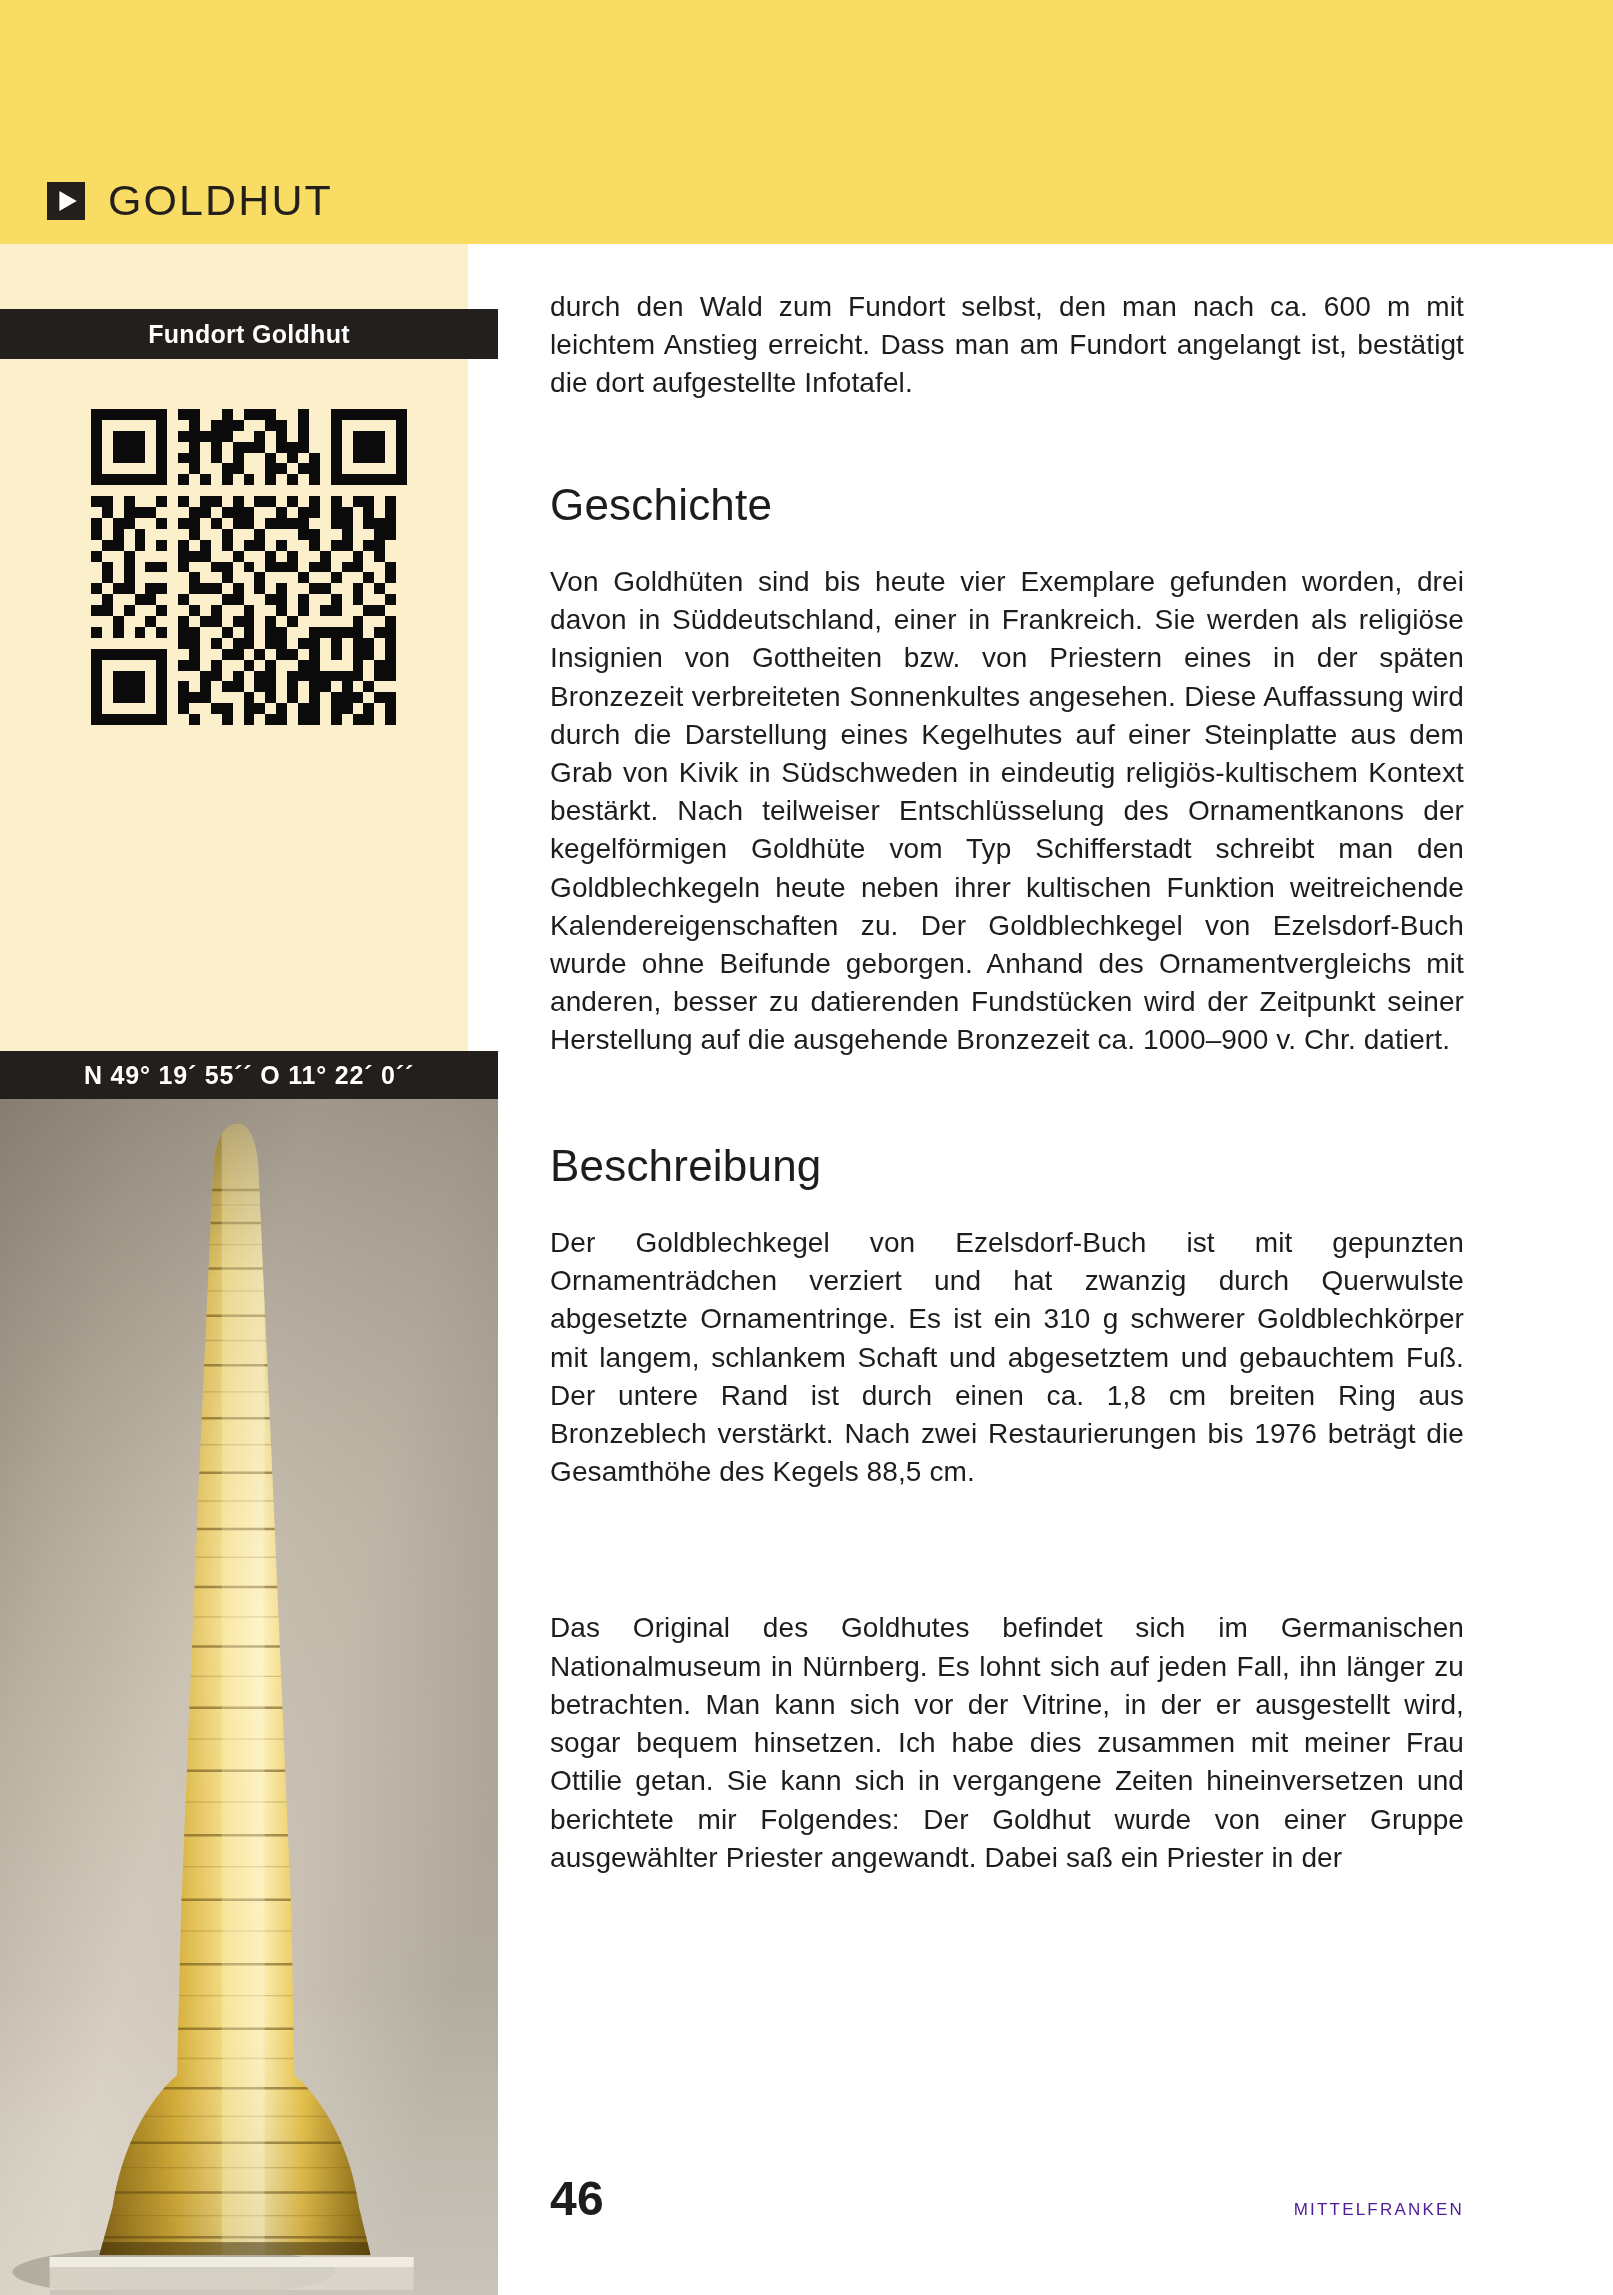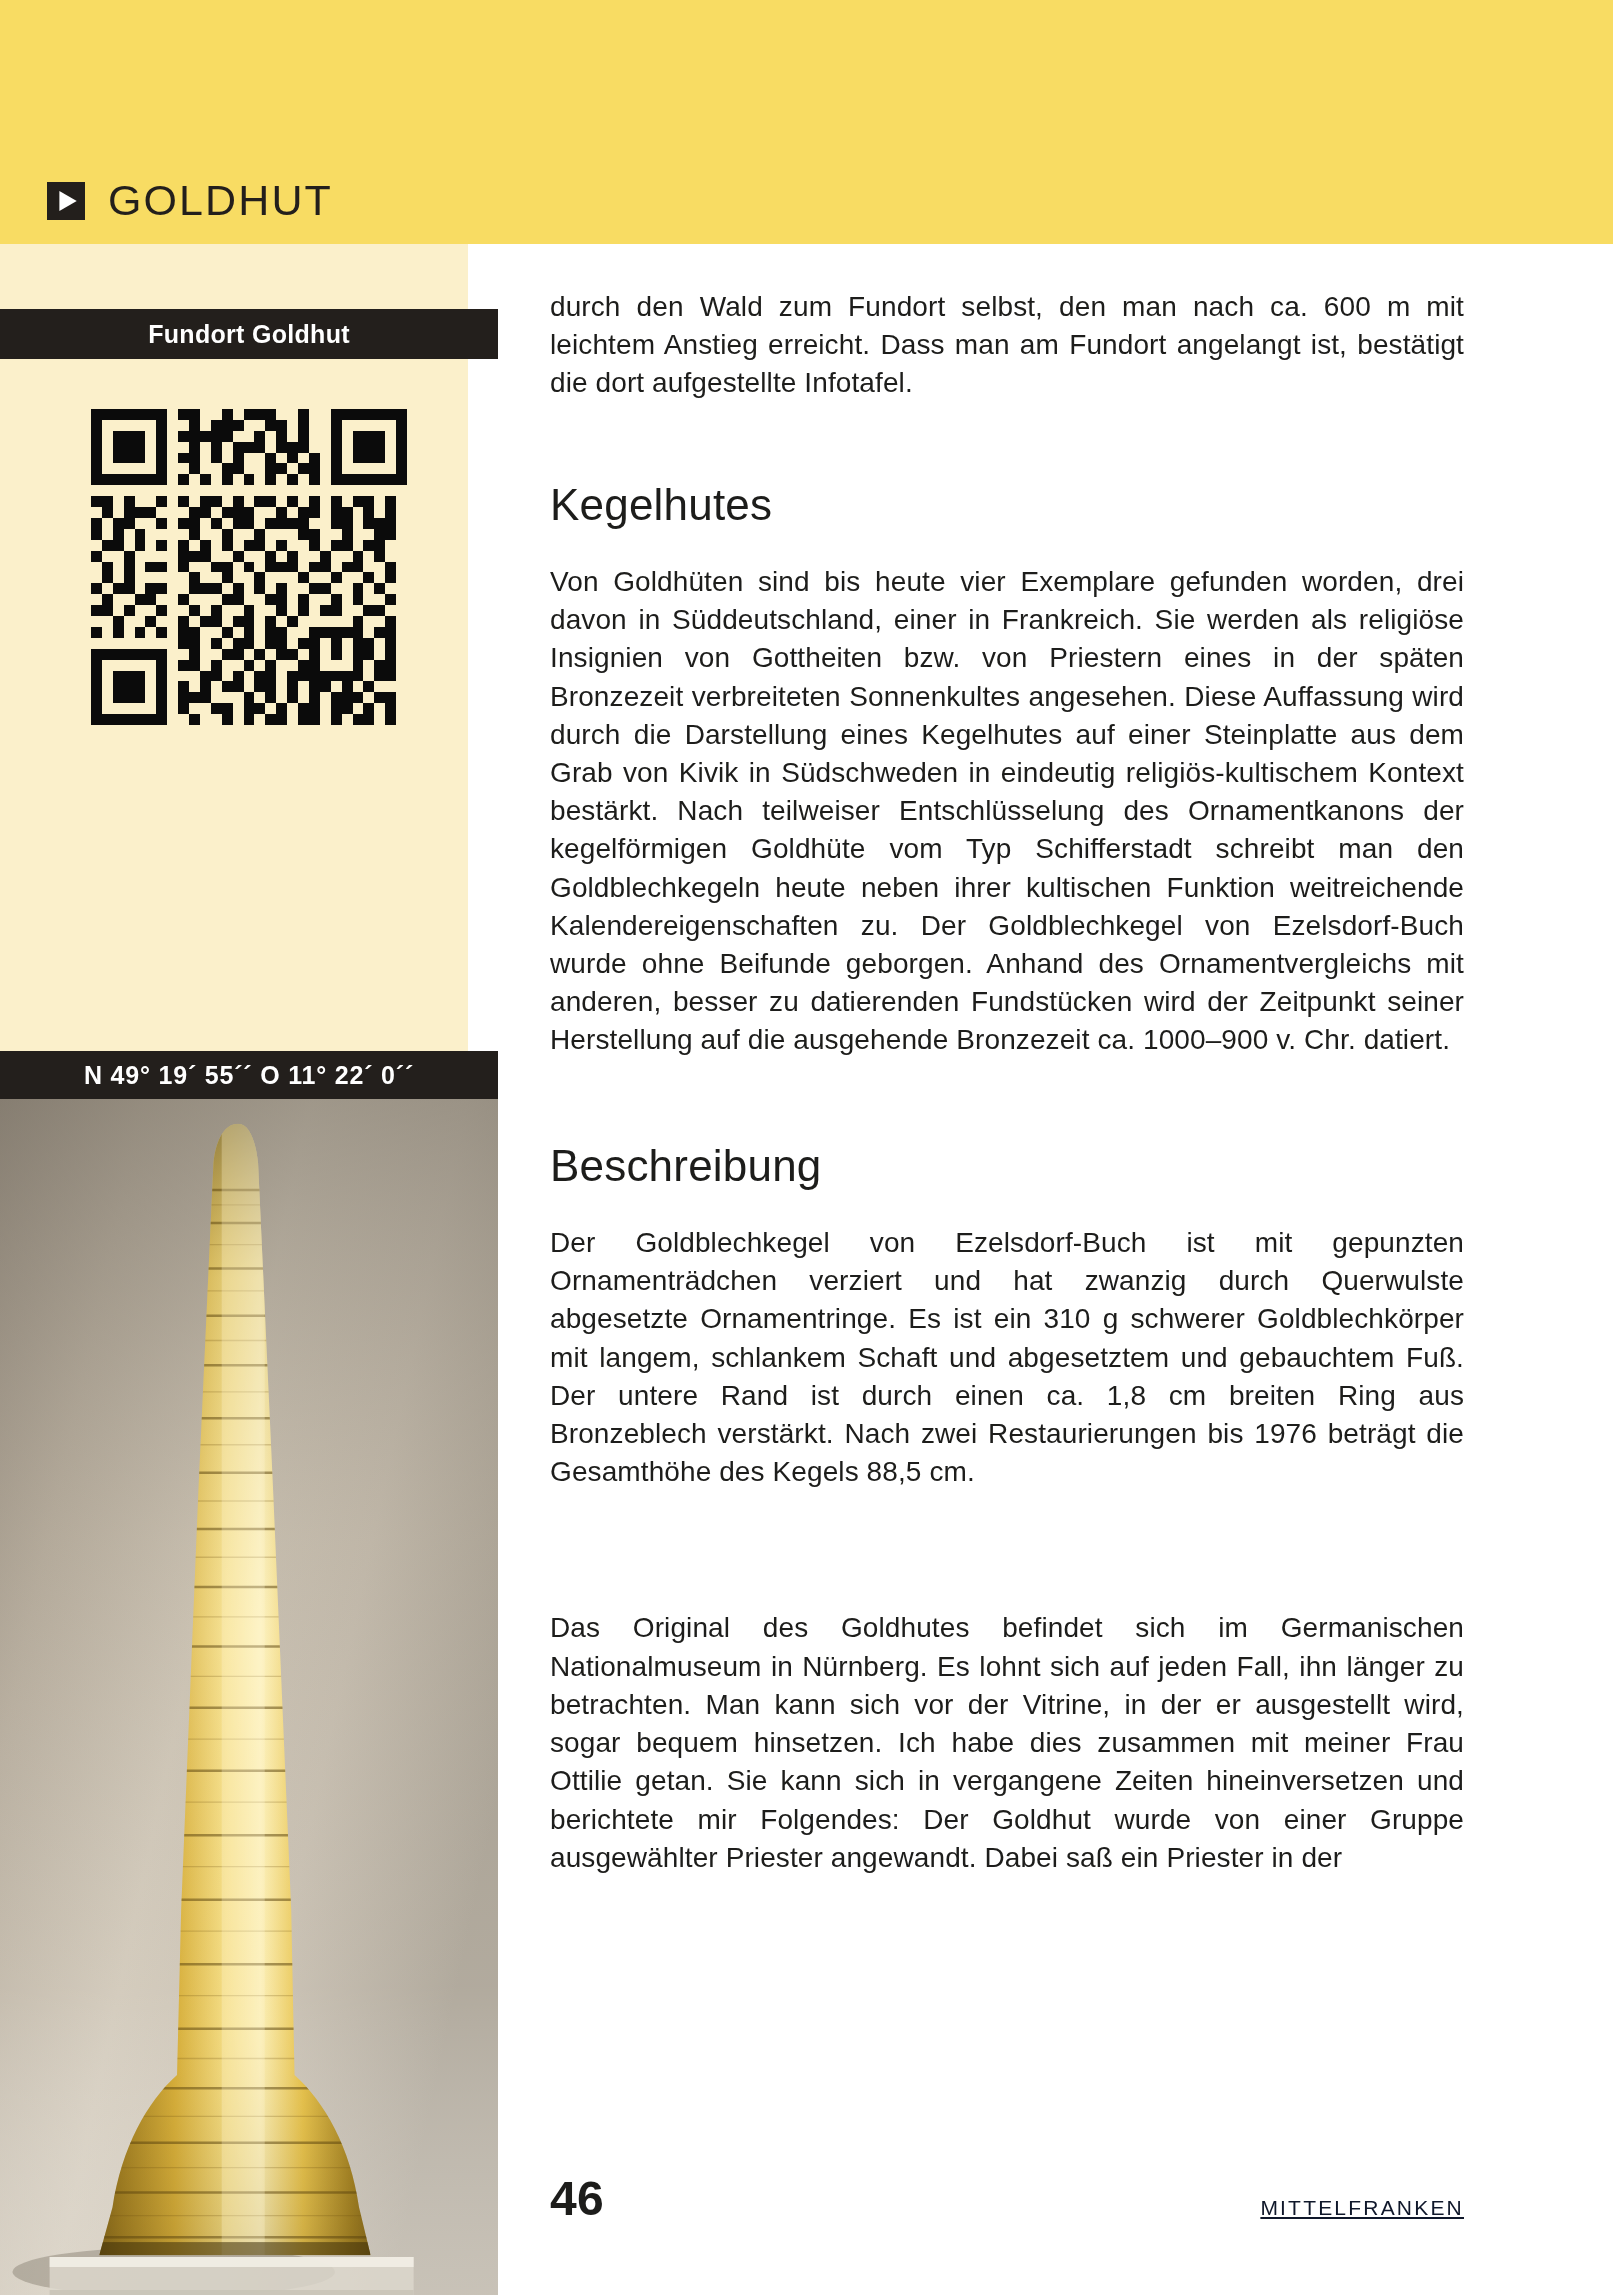--- a/index.html
+++ b/index.html
@@ -161,25 +161,24 @@
     align-items: baseline;
     justify-content: space-between;
   }
   .folio {
     font-size: 48px;
     font-weight: 700;
     color: #1d1d1b;
     letter-spacing: 0.4px;
   }
   .region {
-    font-size: 21px;
+    font-size: 17px;
     font-weight: 400;
-    color: #0f172a;
+    color: #4c1d95;
     letter-spacing: 2.2px;
-    text-decoration: underline;
   }
 </style>
 </head>
 <body>
 
 <div class="page">
 
   <div class="header-band">
     <div class="header-inner">
       <span class="play-badge">
@@ -550,21 +549,21 @@
         </g>
       </svg>
     </div>
   </div>
 
   <div class="main">
 
     <p class="body-text">durch den Wald zum Fundort selbst, den man nach ca. 600 m mit leichtem Anstieg erreicht. Dass man am Fundort angelangt ist, bestätigt die dort aufgestellte Infotafel.</p>
 
     <div class="sp-intro"></div>
-    <h2 class="section-heading">Kegelhutes</h2>
+    <h2 class="section-heading">Geschichte</h2>
     <div class="sp-h2body"></div>
     <p class="body-text">Von Goldhüten sind bis heute vier Exemplare gefunden worden, drei davon in Süddeutschland, einer in Frankreich. Sie werden als religiöse Insignien von Gottheiten bzw. von Priestern eines in der späten Bronzezeit verbreiteten Sonnenkultes angesehen. Diese Auffassung wird durch die Darstellung eines Kegelhutes auf einer Steinplatte aus dem Grab von Kivik in Südschweden in eindeutig religiös-kultischem Kontext bestärkt. Nach teilweiser Entschlüsselung des Ornamentkanons der kegelförmigen Goldhüte vom Typ Schifferstadt schreibt man den Goldblechkegeln heute neben ihrer kultischen Funktion weitreichende Kalendereigenschaften zu. Der Goldblechkegel von Ezelsdorf-Buch wurde ohne Beifunde geborgen. Anhand des Ornamentvergleichs mit anderen, besser zu datierenden Fundstücken wird der Zeitpunkt seiner Herstellung auf die ausgehende Bronzezeit ca. 1000–900 v. Chr. datiert.</p>
 
     <div class="sp-parasec"></div>
     <h2 class="section-heading">Beschreibung</h2>
     <div class="sp-h2body"></div>
     <p class="body-text">Der Goldblechkegel von Ezelsdorf-Buch ist mit gepunzten Ornamenträdchen verziert und hat zwanzig durch Querwulste abgesetzte Ornamentringe. Es ist ein 310 g schwerer Goldblechkörper mit langem, schlankem Schaft und abgesetztem und gebauchtem Fuß. Der untere Rand ist durch einen ca. 1,8 cm breiten Ring aus Bronzeblech verstärkt. Nach zwei Restaurierungen bis 1976 beträgt die Gesamthöhe des Kegels 88,5 cm.</p>
 
     <div class="sp-parasec"></div>
     <div class="sp-h2body"></div>

